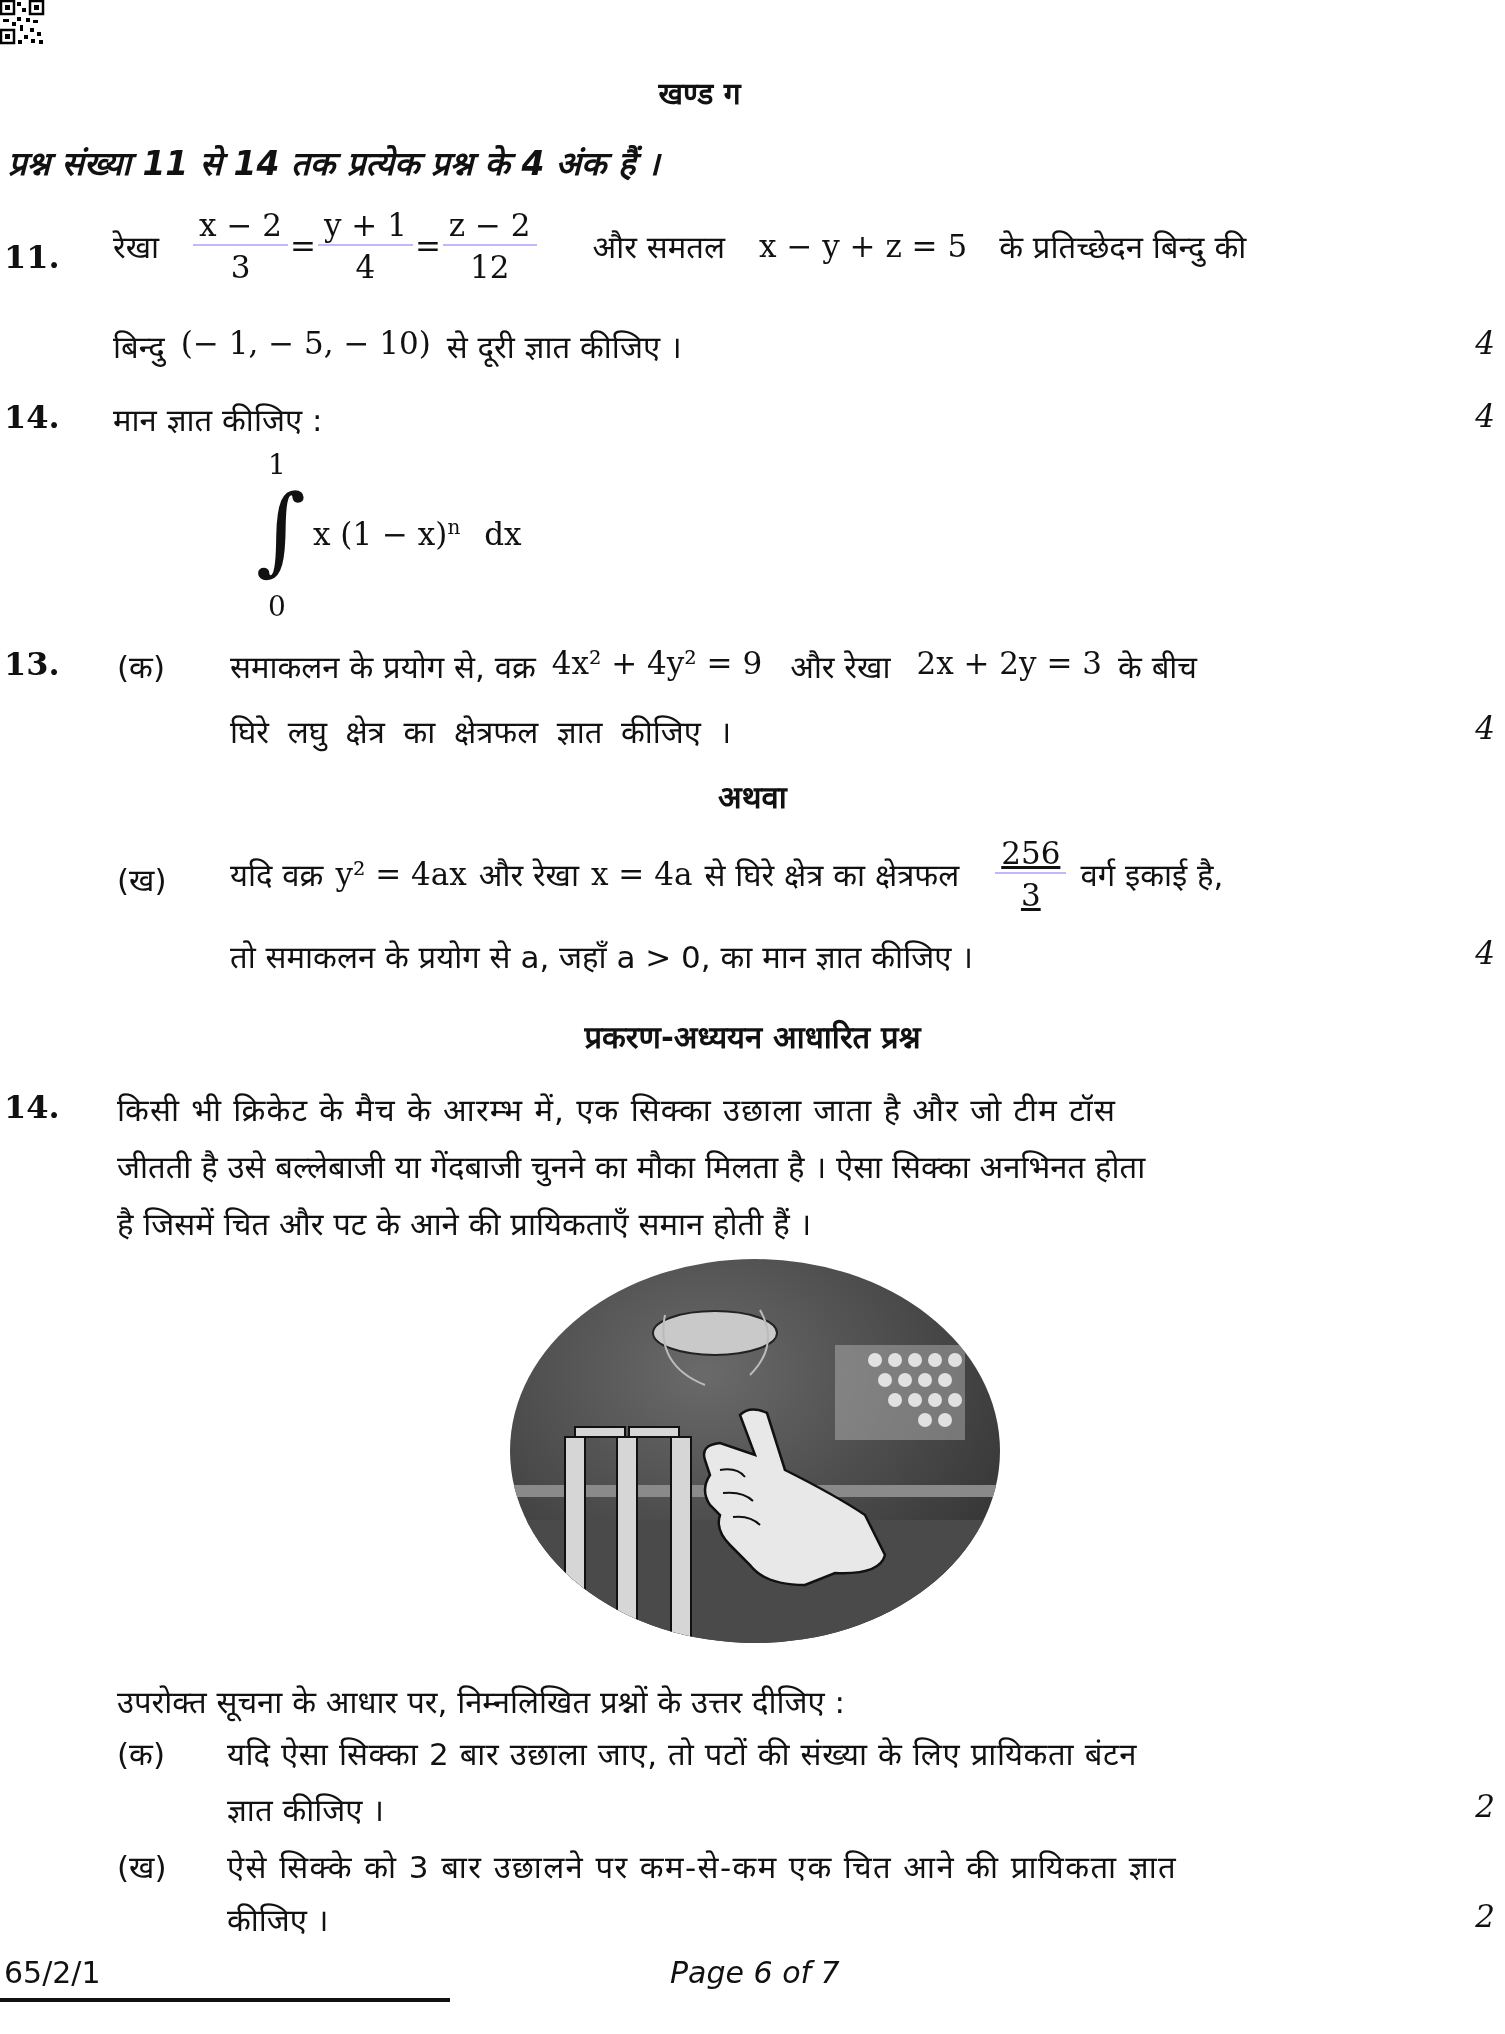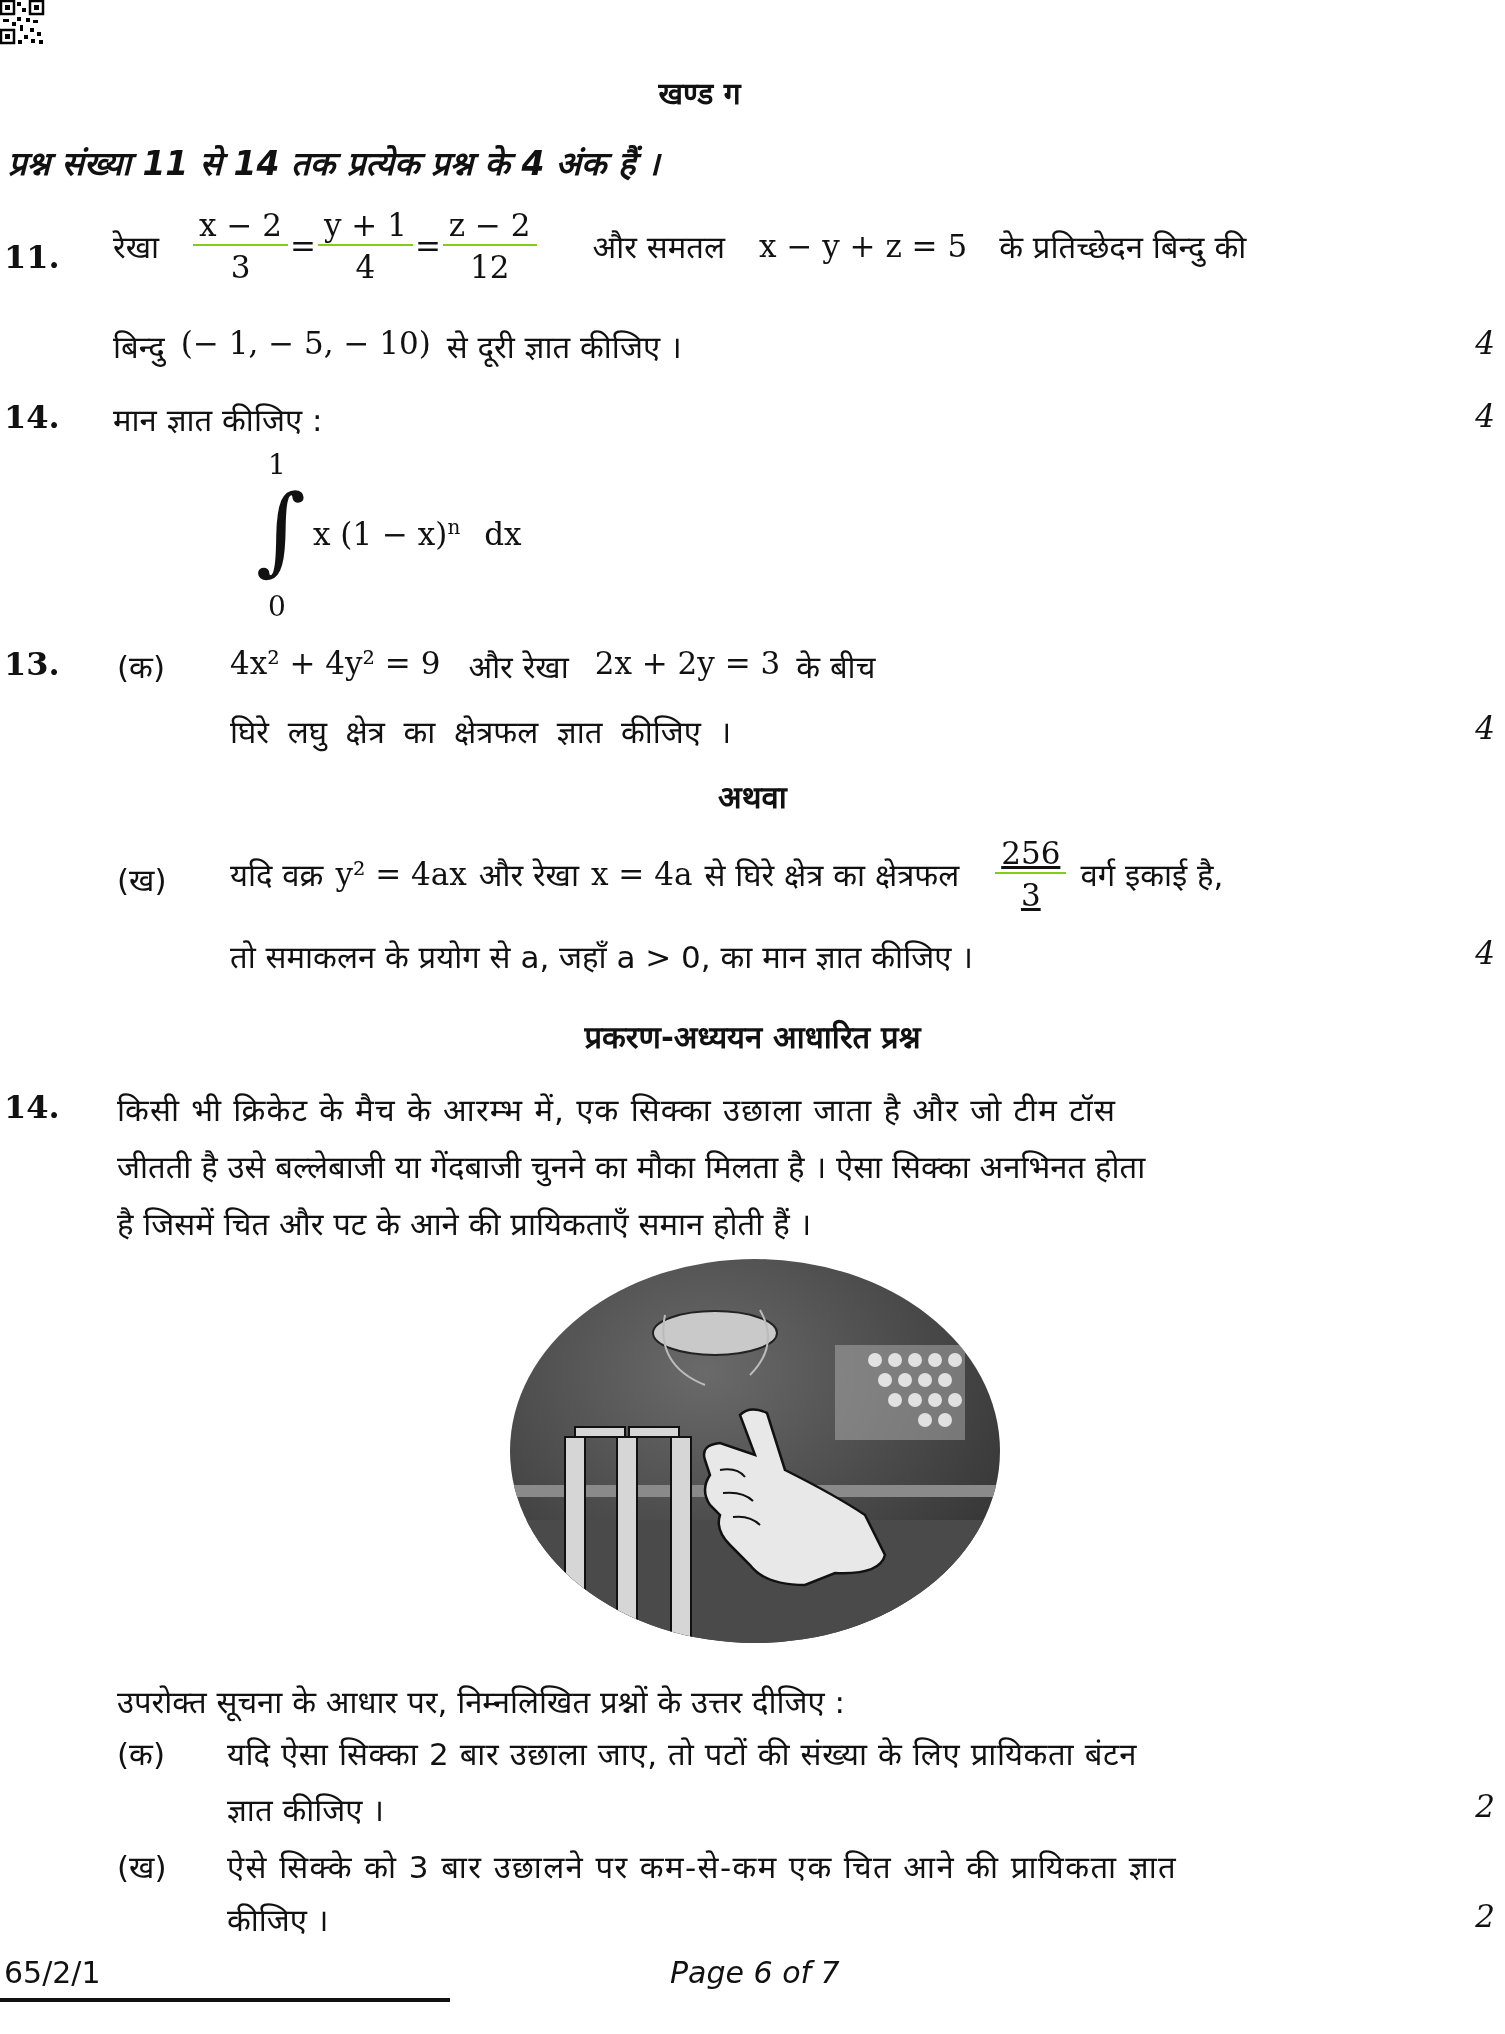--- a/index.html
+++ b/index.html
@@ -7,21 +7,21 @@
          font-family:"DejaVu Serif", serif; color:#111; }
   .abs { position:absolute; }
   .qr { left:0; top:0; width:46px; height:46px; }
   .section-title { left:0; width:1399px; top:72px; text-align:center; font-size:30px; font-weight:bold; font-family:"DejaVu Sans", sans-serif; }
   .instr { left:8px; top:140px; font-size:33px; font-weight:bold; font-style:italic; font-family:"DejaVu Sans", sans-serif; }
   .qnum { font-size:32px; font-weight:bold; font-family:"DejaVu Serif", serif; }
   .txt { font-size:31px; font-family:"DejaVu Sans", sans-serif; white-space:nowrap; }
   .math { font-family:"DejaVu Serif", serif; font-size:31px; white-space:nowrap; }
   .marks { font-size:31px; font-style:italic; font-family:"DejaVu Serif", serif; right:10px; }
   .frac { display:inline-flex; flex-direction:column; align-items:center; vertical-align:middle; margin:0 2px; }
-  .frac .num { border-bottom:2px solid #84cc16; padding:0 6px 2px; line-height:1.1; }
+  .frac .num { border-bottom:2px solid #c4b5fd; padding:0 6px 2px; line-height:1.1; }
   .frac .den { padding-top:4px; line-height:1.1; }
   .sup { font-size:20px; vertical-align:super; }
   .bold { font-weight:bold; }
   .center { left:0; width:1505px; text-align:center; }
   .integral-sign { font-size:96px; font-family:"DejaVu Serif", serif; line-height:1; }
   .limit { font-size:28px; font-family:"DejaVu Serif", serif; }
   .figure { left:505px; top:1255px; width:500px; height:392px; }
   .footer-code { left:4px; top:1955px; font-size:30px; font-family:"DejaVu Sans", sans-serif; }
   .footer-page { left:670px; top:1955px; font-size:30px; font-style:italic; font-family:"DejaVu Sans", sans-serif; }
   .footer-line { left:0; top:1998px; width:450px; height:4px; background:#111; }
@@ -93,20 +93,21 @@
 <div class="abs integral-sign" style="left:256px; top:482px;">∫</div>
 <div class="abs limit" style="left:268px; top:590px;">0</div>
 <div class="abs math" style="left:313px; top:515px;">
   <span>x (1 − x)</span><span class="sup">n</span>
   <span style="margin-left:14px;">dx</span>
 </div>
 
 <div class="abs qnum" style="left:4px; top:645px;">13.</div>
 <div class="abs txt" style="left:117px; top:645px;">(क)</div>
 <div class="abs" style="left:230px; top:645px; display:flex; gap:16px;">
+  <span class="txt">समाकलन के प्रयोग से, वक्र</span>
   <span class="math">4x² + 4y² = 9</span>
   <span class="txt" style="margin-left:12px;">और रेखा</span>
   <span class="math" style="margin-left:10px;">2x + 2y = 3</span>
   <span class="txt">के बीच</span>
 </div>
 <div class="abs txt" style="left:230px; top:710px;font-family:Liberation Mono, monospace;">घिरे लघु क्षेत्र का क्षेत्रफल ज्ञात कीजिए ।</div>
 <div class="abs marks" style="top:710px;">4</div>
 
 <div class="abs center txt bold" style="top:775px;">अथवा</div>
 

